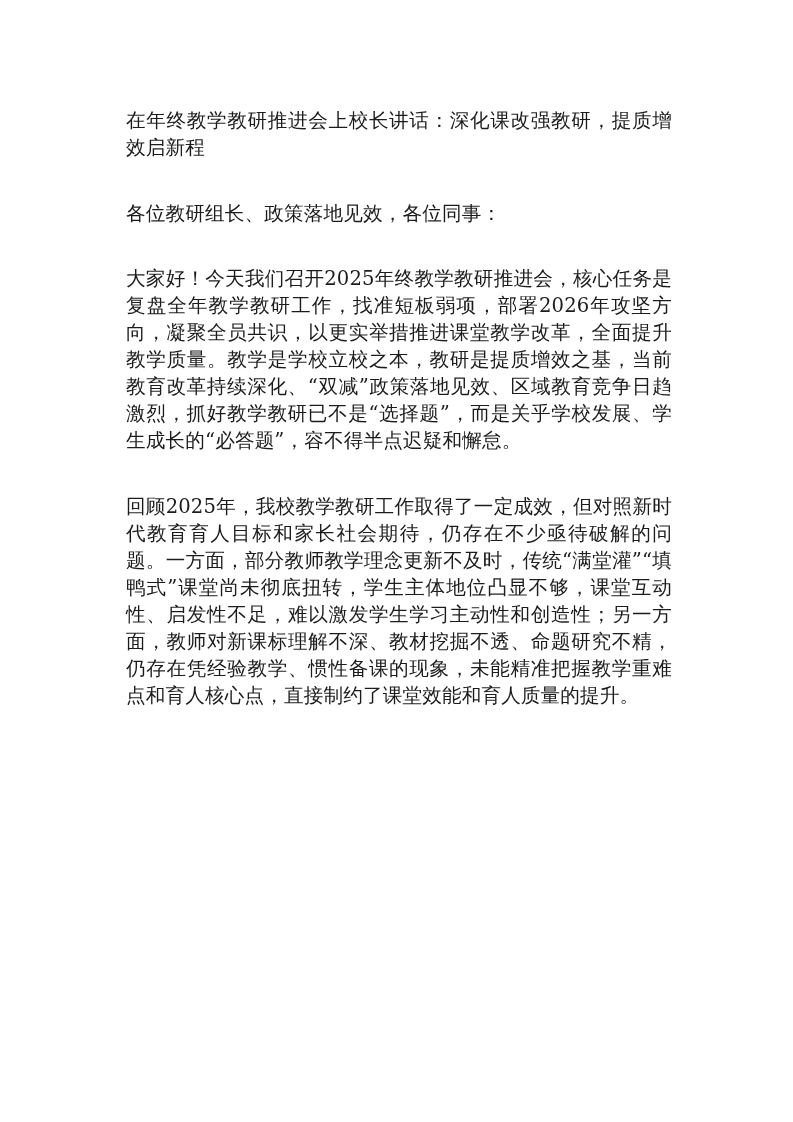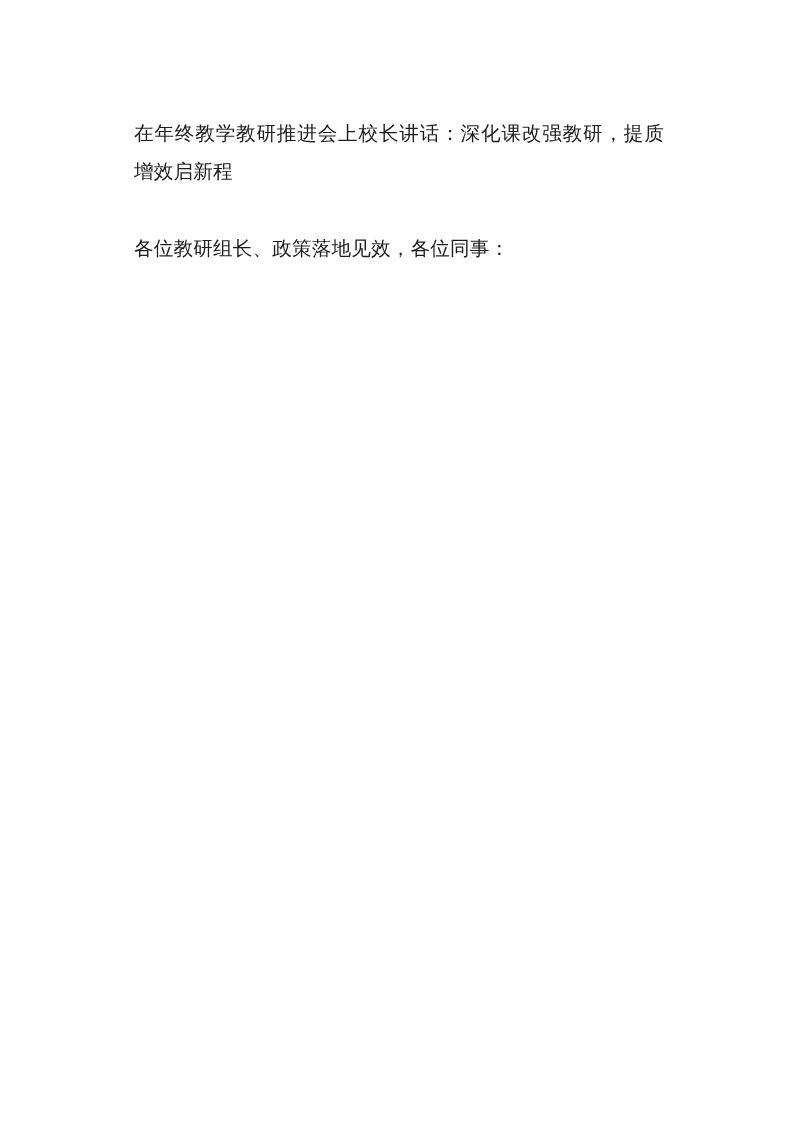--- a/index.html
+++ b/index.html
@@ -15,31 +15,33 @@
       font-family: "DejaVu Serif", "Liberation Serif", serif;
       color: #1c1c1c;
     }
     .page {
       position: absolute;
       left: 118px;
       top: 99px;
       width: 562px;
     }
     .para {
-      margin: 16px;
+      margin: 8px;
       font-size: 19.6px;
-      line-height: 38px;
+      line-height: 27px;
       letter-spacing: 0.15px;
       text-align: justify;
       text-justify: inter-character;
       word-break: break-all;
     }
     .title { margin-bottom: 38.6px; }
     .salutation { margin-bottom: 38.6px; }
     .body-para { margin-bottom: 38.6px; }
   </style>
 </head>
 <body>
 
 <div class="page">
   <p class="para title">在年终教学教研推进会上校长讲话：深化课改强教研，提质增效启新程</p>
   <p class="para salutation">各位教研组长、政策落地见效，各位同事：</p>
+  <p class="para body-para">大家好！今天我们召开2025年终教学教研推进会，核心任务是复盘全年教学教研工作，找准短板弱项，部署2026年攻坚方向，凝聚全员共识，以更实举措推进课堂教学改革，全面提升教学质量。教学是学校立校之本，教研是提质增效之基，当前教育改革持续深化、“双减”政策落地见效、区域教育竞争日趋激烈，抓好教学教研已不是“选择题”，而是关乎学校发展、学生成长的“必答题”，容不得半点迟疑和懈怠。</p>
+  <p class="para body-para">回顾2025年，我校教学教研工作取得了一定成效，但对照新时代教育育人目标和家长社会期待，仍存在不少亟待破解的问题。一方面，部分教师教学理念更新不及时，传统“满堂灌”“填鸭式”课堂尚未彻底扭转，学生主体地位凸显不够，课堂互动性、启发性不足，难以激发学生学习主动性和创造性；另一方面，教师对新课标理解不深、教材挖掘不透、命题研究不精，仍存在凭经验教学、惯性备课的现象，未能精准把握教学重难点和育人核心点，直接制约了课堂效能和育人质量的提升。</p>
 </div>
 
 </body></html>

